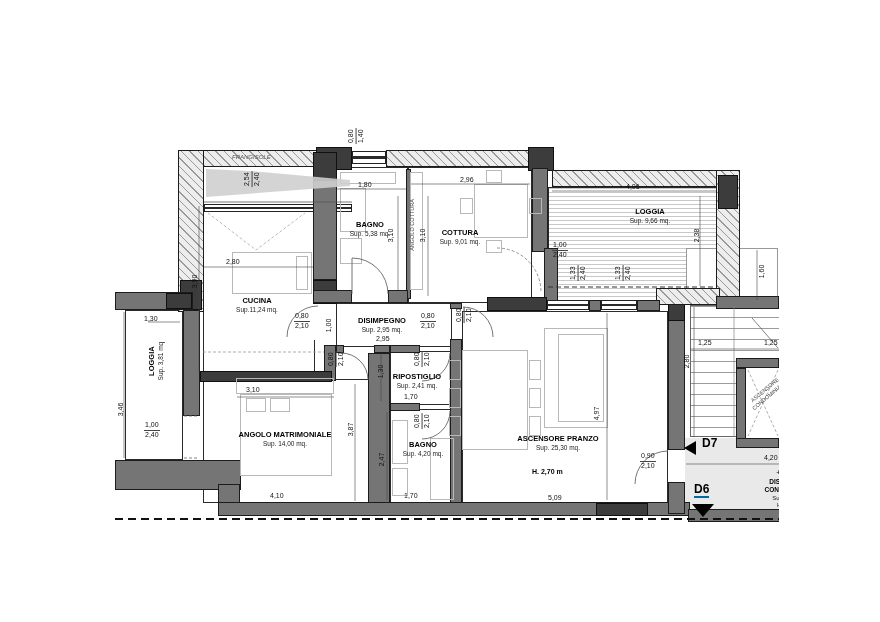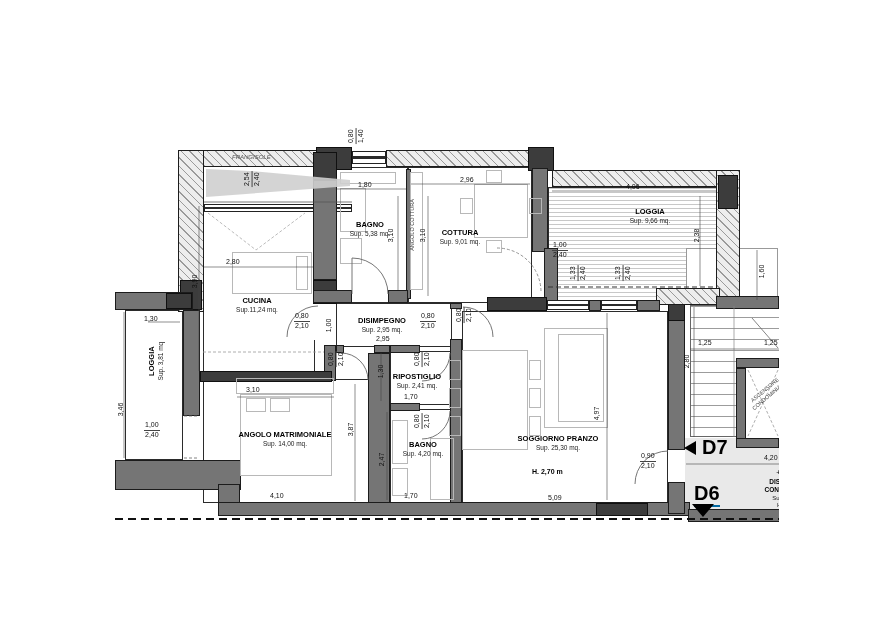--- a/index.html
+++ b/index.html
@@ -25,21 +25,21 @@
   .dim{position:absolute;font-size:7px;color:#111;white-space:nowrap;line-height:1}
   .pair{position:absolute;font-size:7px;color:#111;text-align:center;line-height:1.25;white-space:nowrap}
   .pair .pt{display:block;border-bottom:1px solid #444;padding:0 1px}
   .pair .pb{display:block}
   .rot{transform:rotate(-90deg)}
   .rlabel{position:absolute;text-align:center;color:#000;line-height:1.3}
   .nm{display:block;font-weight:bold;font-size:7.5px;white-space:nowrap}
   .sup{display:block;font-size:6.5px;color:#222;white-space:nowrap}
   .small-note{position:absolute;font-style:italic;font-size:6px;color:#555;white-space:nowrap}
   .vtext{position:absolute;font-size:5.5px;color:#444;white-space:nowrap;transform:rotate(-90deg);transform-origin:center}
-  .unit{position:absolute;font-weight:bold;font-size:20px;color:#000;white-space:nowrap}
+  .unit{position:absolute;font-weight:bold;font-size:12px;color:#000;white-space:nowrap}
   .tri-left{position:absolute;width:0;height:0;border-top:7px solid transparent;
             border-bottom:7px solid transparent;border-right:12px solid #000}
   .tri-down{position:absolute;width:0;height:0;border-left:11px solid transparent;
             border-right:11px solid transparent;border-top:13px solid #000}
   .condo-text{position:absolute;text-align:center;color:#000;line-height:1.3}
   .condo-text .lvl{display:block;font-size:7.5px}
   .condo-text .cnm{display:block;font-weight:bold;font-size:6.5px}
   .condo-text .csup{display:block;font-size:6px;color:#222}
   .hnote{position:absolute;font-weight:bold;font-size:7px;color:#000;white-space:nowrap}
   .asc{position:absolute;font-size:5.5px;color:#444;text-align:center;line-height:1.2;
@@ -238,21 +238,21 @@
   </div>
   <div class="rlabel" style="left:392px;top:440px;width:62px">
     <span class="nm">BAGNO</span>
     <span class="sup">Sup. 4,20 mq.</span>
   </div>
   <div class="rlabel" style="left:230px;top:430px;width:110px">
     <span class="nm">ANGOLO MATRIMONIALE</span>
     <span class="sup">Sup. 14,00 mq.</span>
   </div>
   <div class="rlabel" style="left:500px;top:434px;width:116px">
-    <span class="nm">SOGGIORNO PRANZO</span>
+    <span class="nm">ASCENSORE PRANZO</span>
     <span class="sup">Sup. 25,30 mq.</span>
   </div>
   <div class="hnote" style="left:532px;top:468px">H. 2,70 m</div>
 
   <div class="condo-text" style="left:742px;top:468px;width:96px">
     <span class="lvl">+3,20 m</span>
     <span class="cnm">DISIMPEGNO</span>
     <span class="cnm">CONDOMINIALE</span>
     <span class="csup">Sup. 8,50 mq</span>
     <span class="csup">H. 2,70 m</span>

